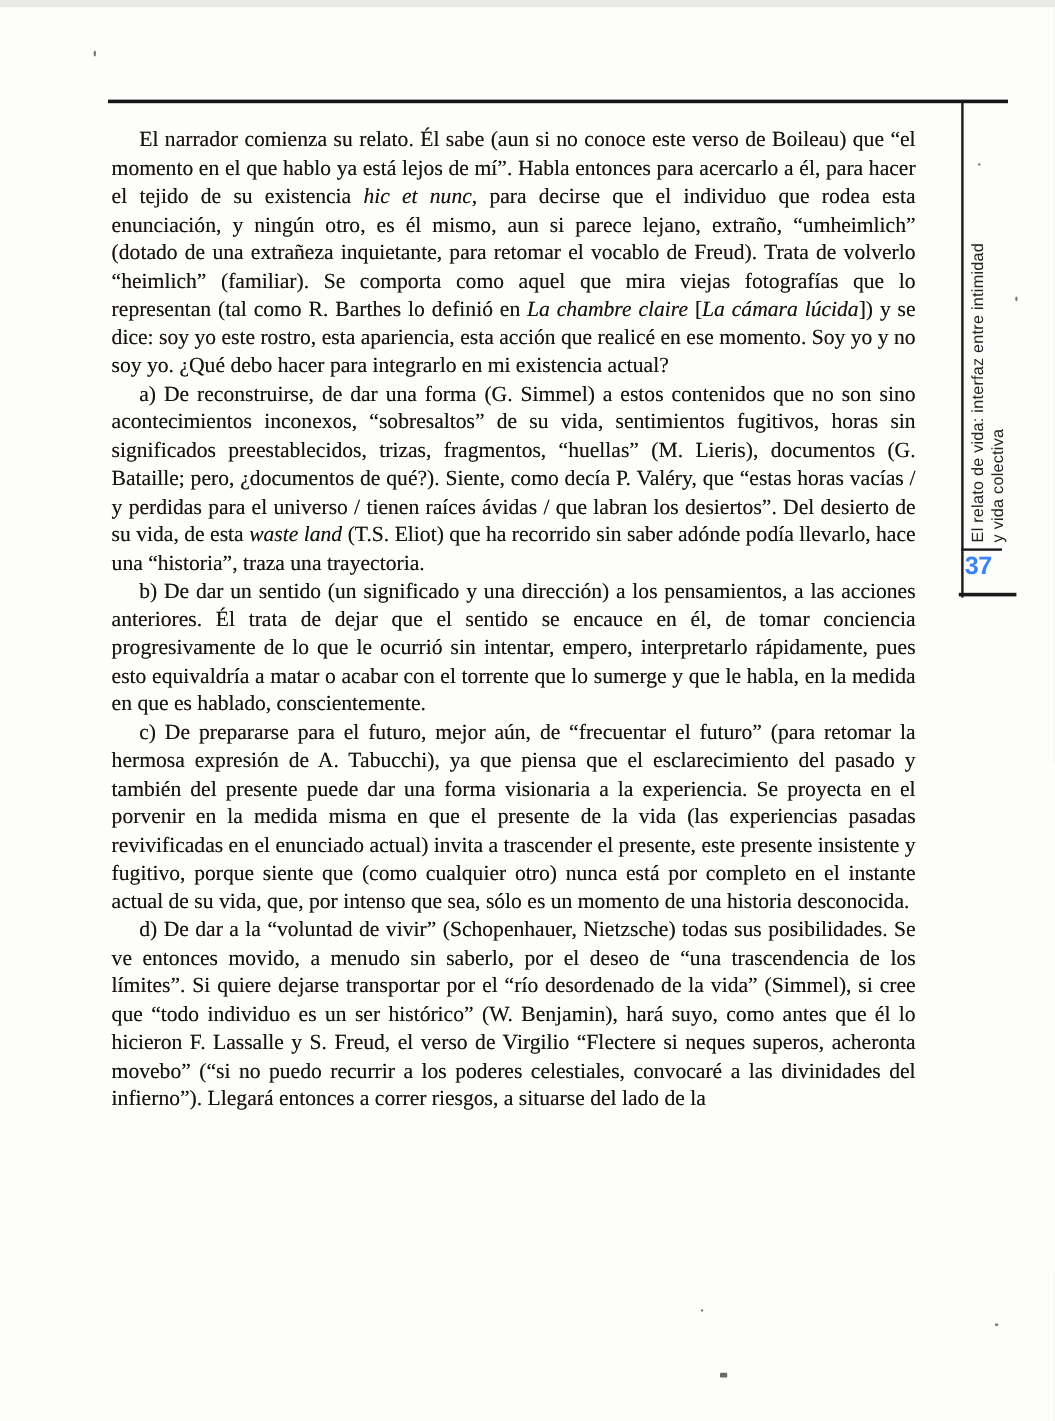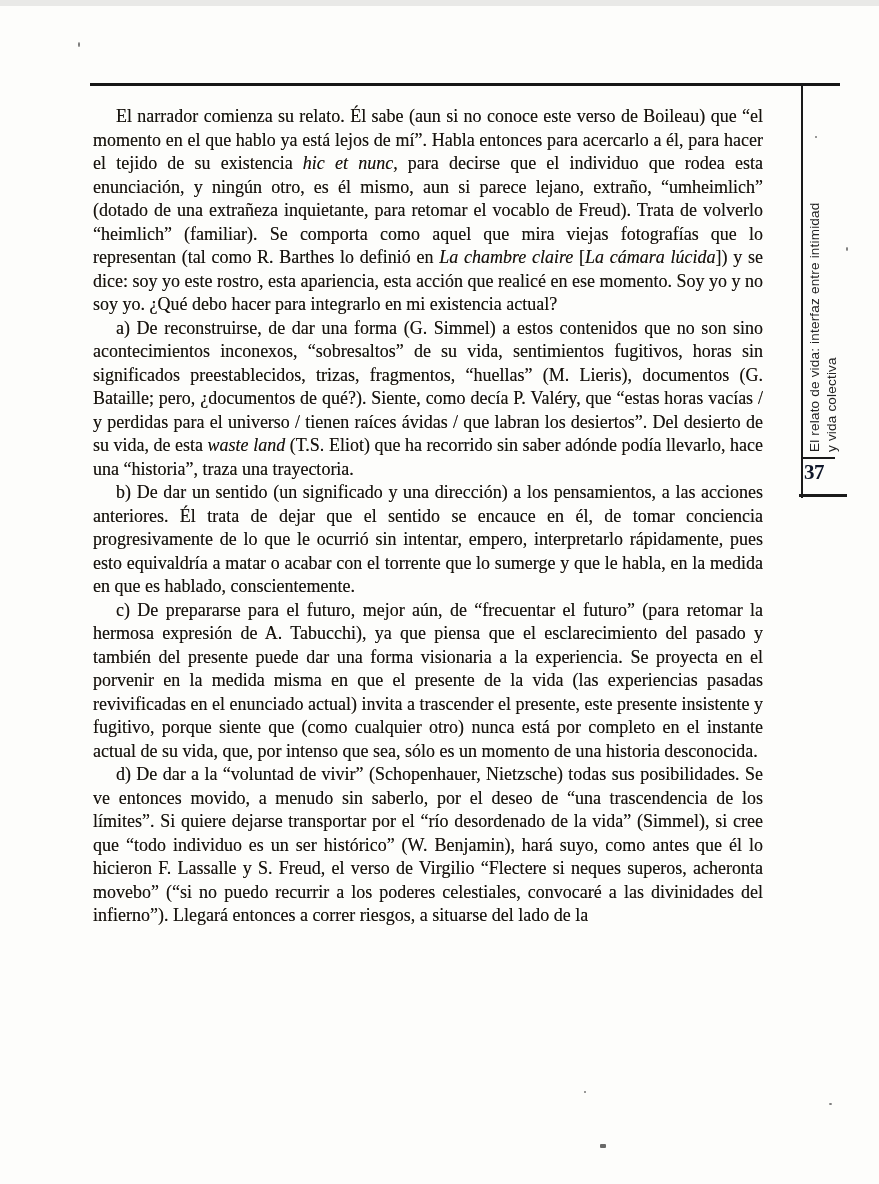--- a/index.html
+++ b/index.html
@@ -53,25 +53,25 @@
   }
   .pn-box-top {
     position: absolute;
     left: 801px; top: 451px;
     width: 34px; height: 2px;
     background: #1a1a1a;
   }
   .page-num {
     position: absolute;
     left: 804px; top: 454px;
-    font-family: Liberation Serif, serif;
+    font-family: Liberation Sans, sans-serif;
     font-weight: bold;
     font-size: 21px;
     letter-spacing: -0.5px;
-    color: #0f172a;
+    color: #3b82f6;
   }
   .pn-box-bottom {
     position: absolute;
     left: 799px; top: 488px;
     width: 48px; height: 3px;
     background: #1a1a1a;
   }
   .speck {
     position: absolute;
     background: #555;

